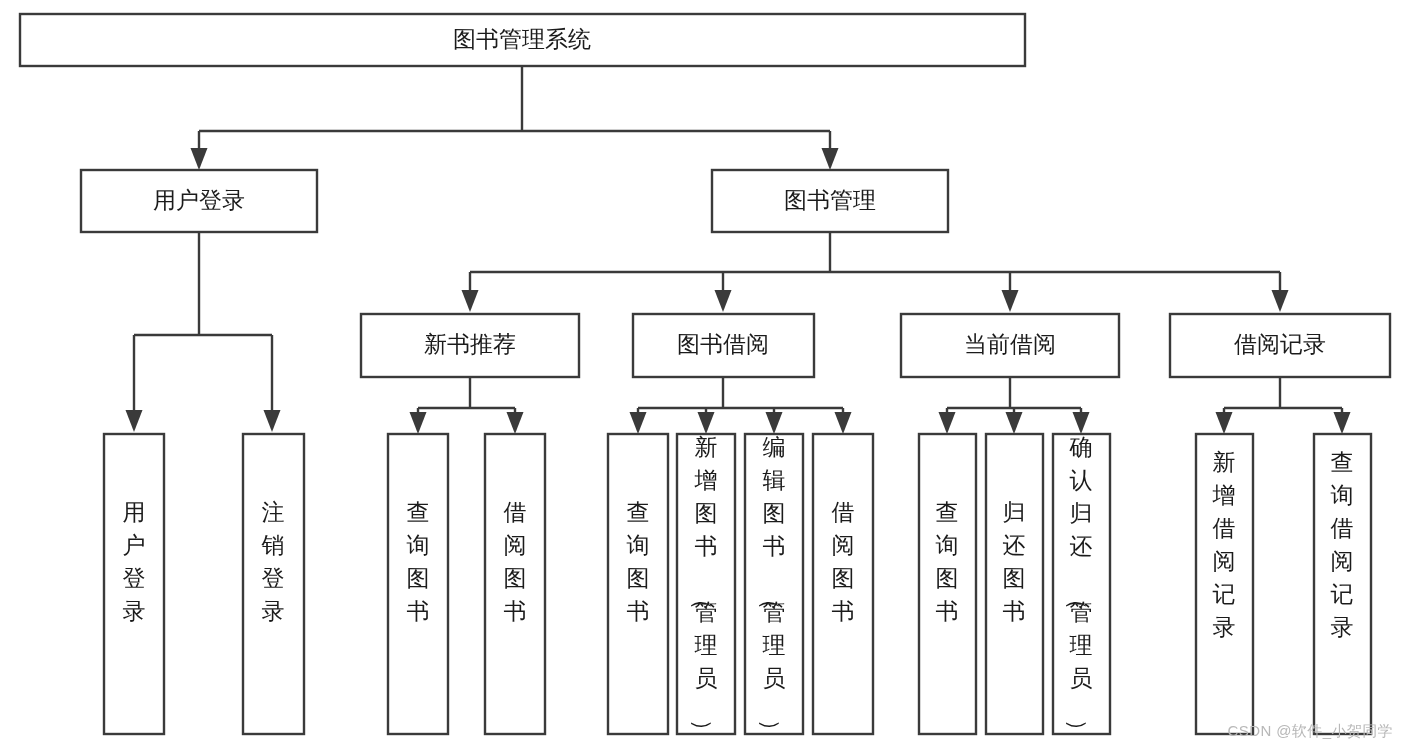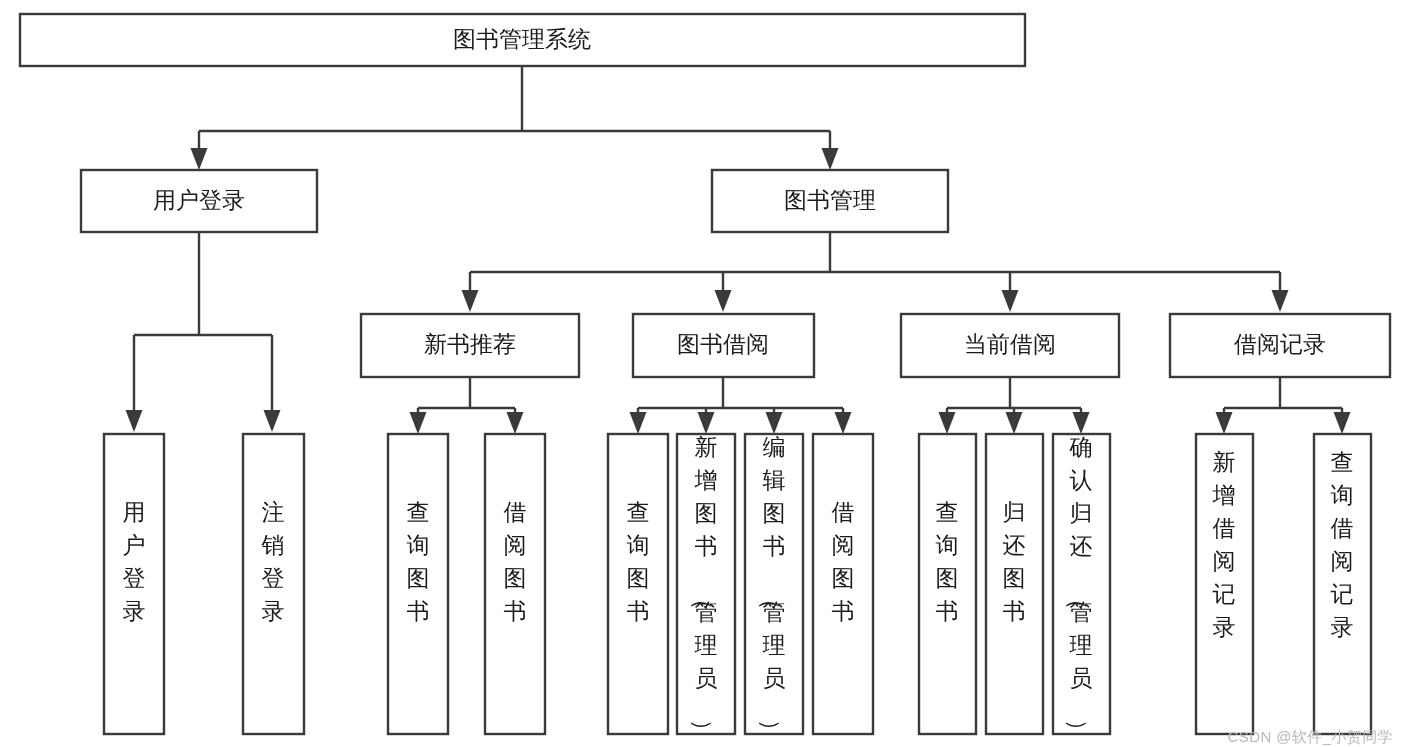--- a/index.html
+++ b/index.html
@@ -44,21 +44,21 @@
   }
   .node-label-vert {
     fill: #1b1b1b;
     font-family: "Liberation Sans", "DejaVu Sans", sans-serif;
     font-size: 23px;
     text-anchor: middle;
   }
   .watermark {
     position: absolute;
     right: 12px;
-    bottom: 0;
+    bottom: 6px;
     font-family: "Liberation Sans", "DejaVu Sans", sans-serif;
     font-size: 15px;
     color: #b8b8b8;
     letter-spacing: 0.4px;
     white-space: nowrap;
     user-select: none;
   }
 </style>
 </head>
 <body>

